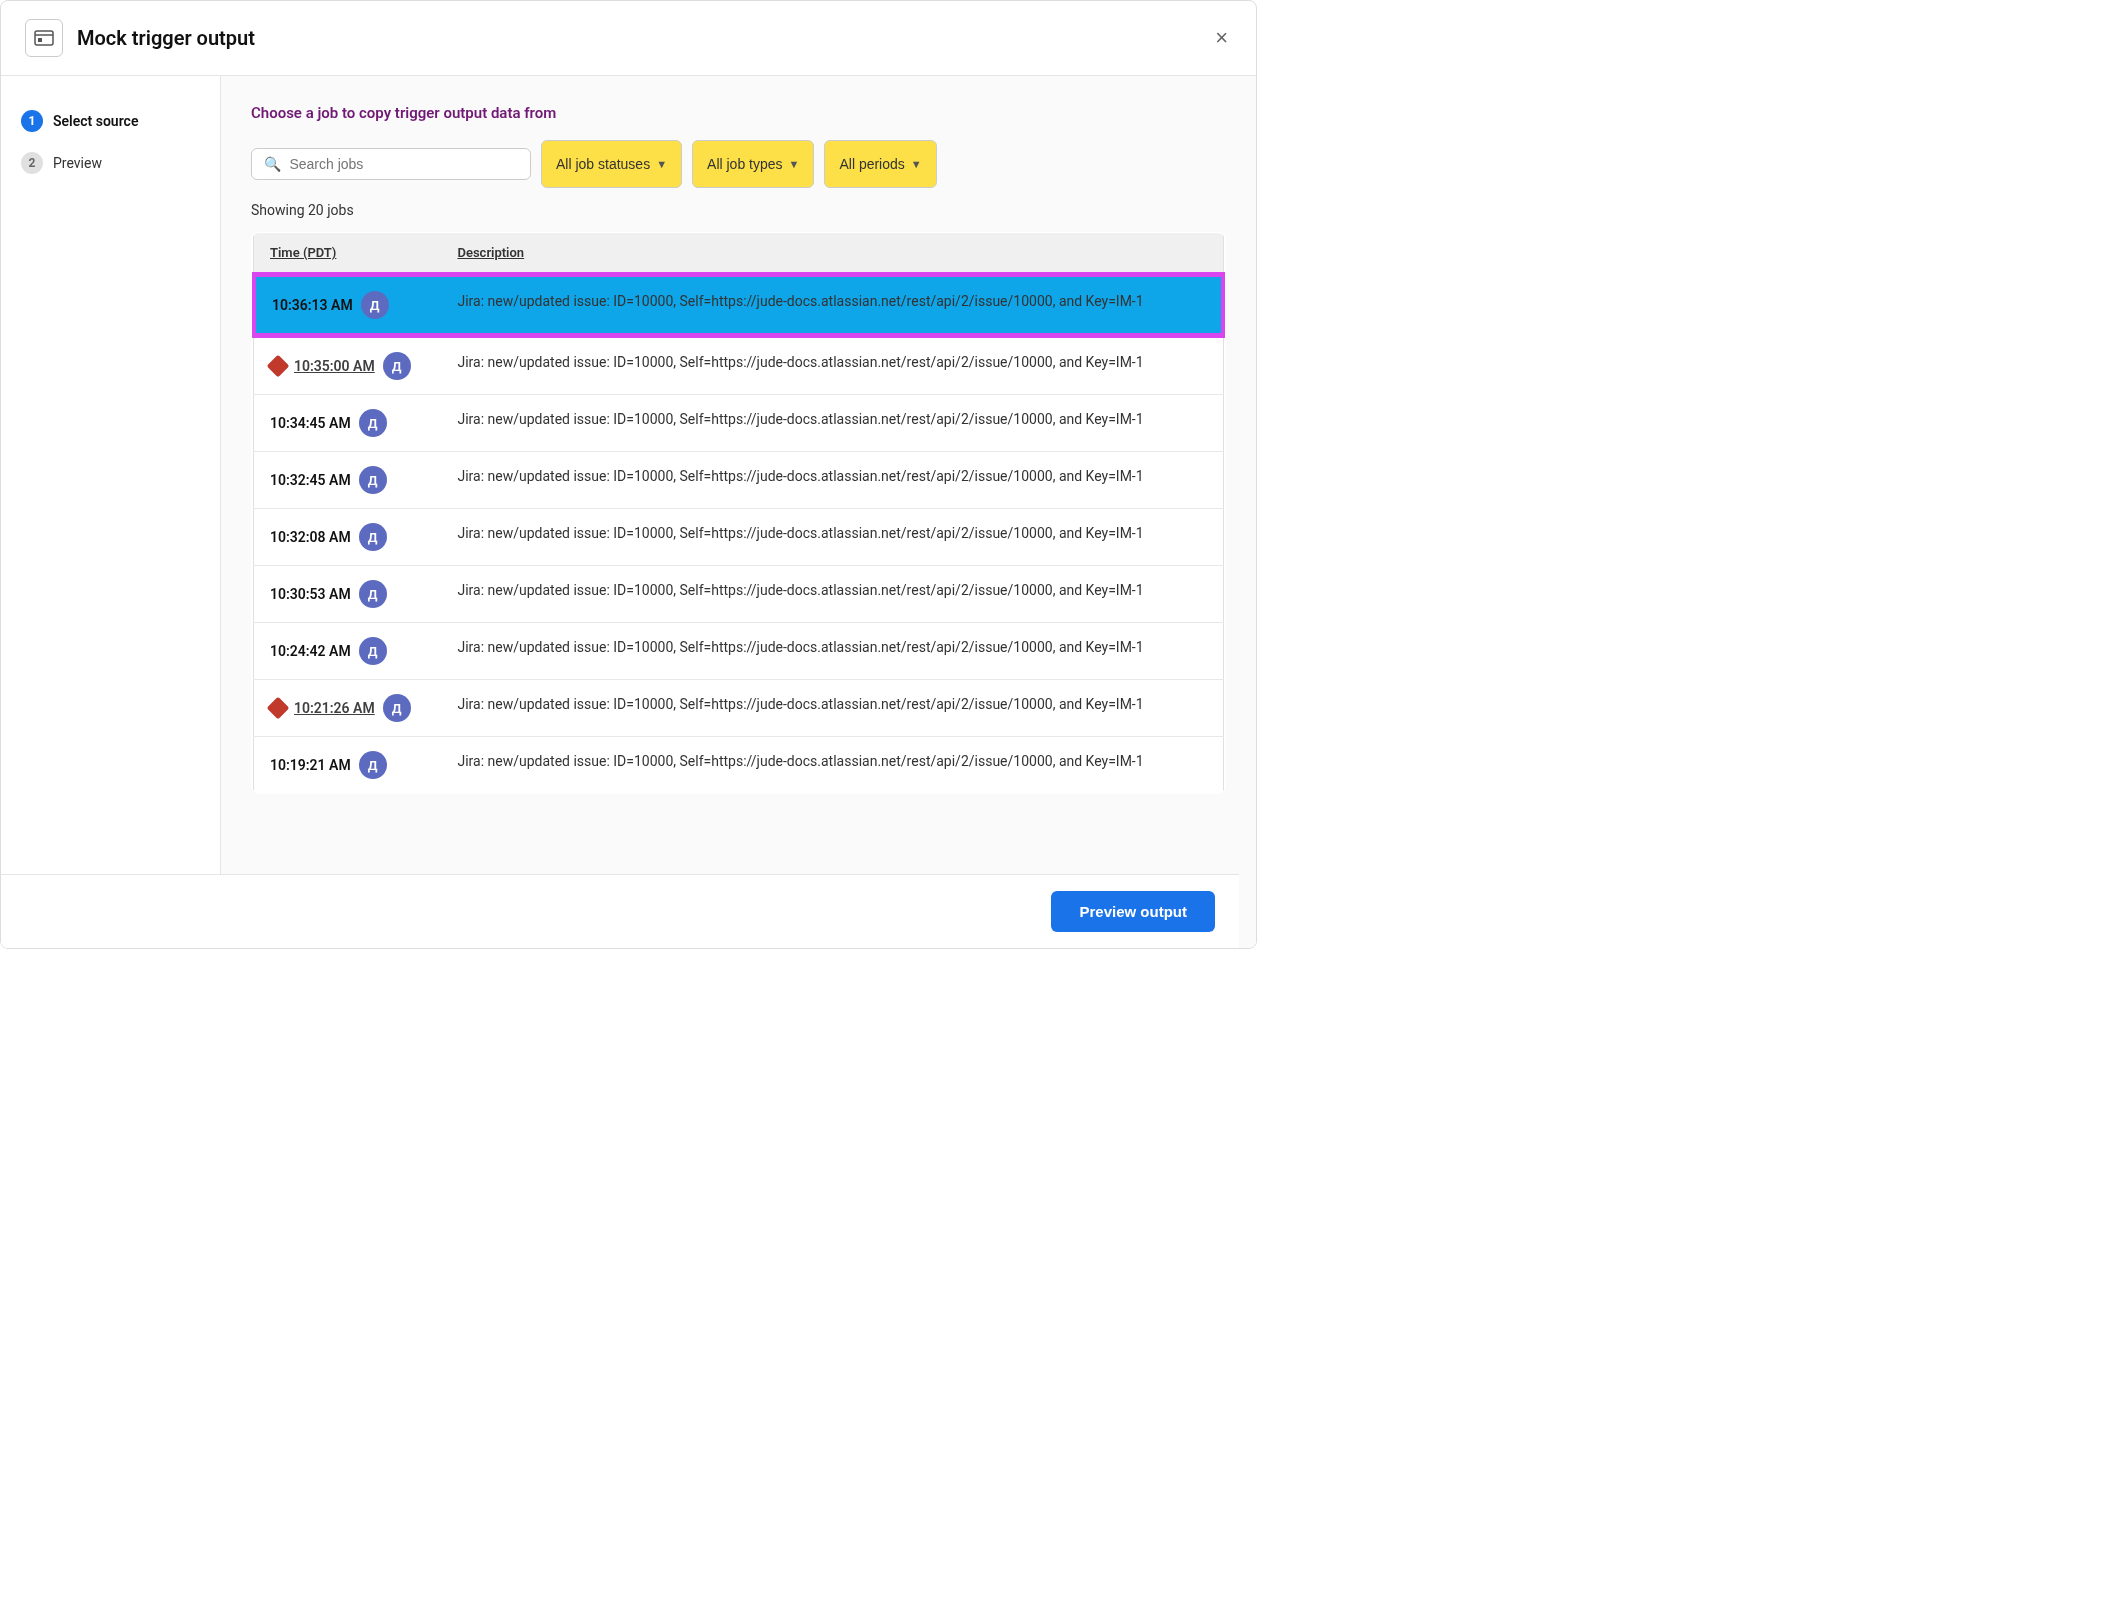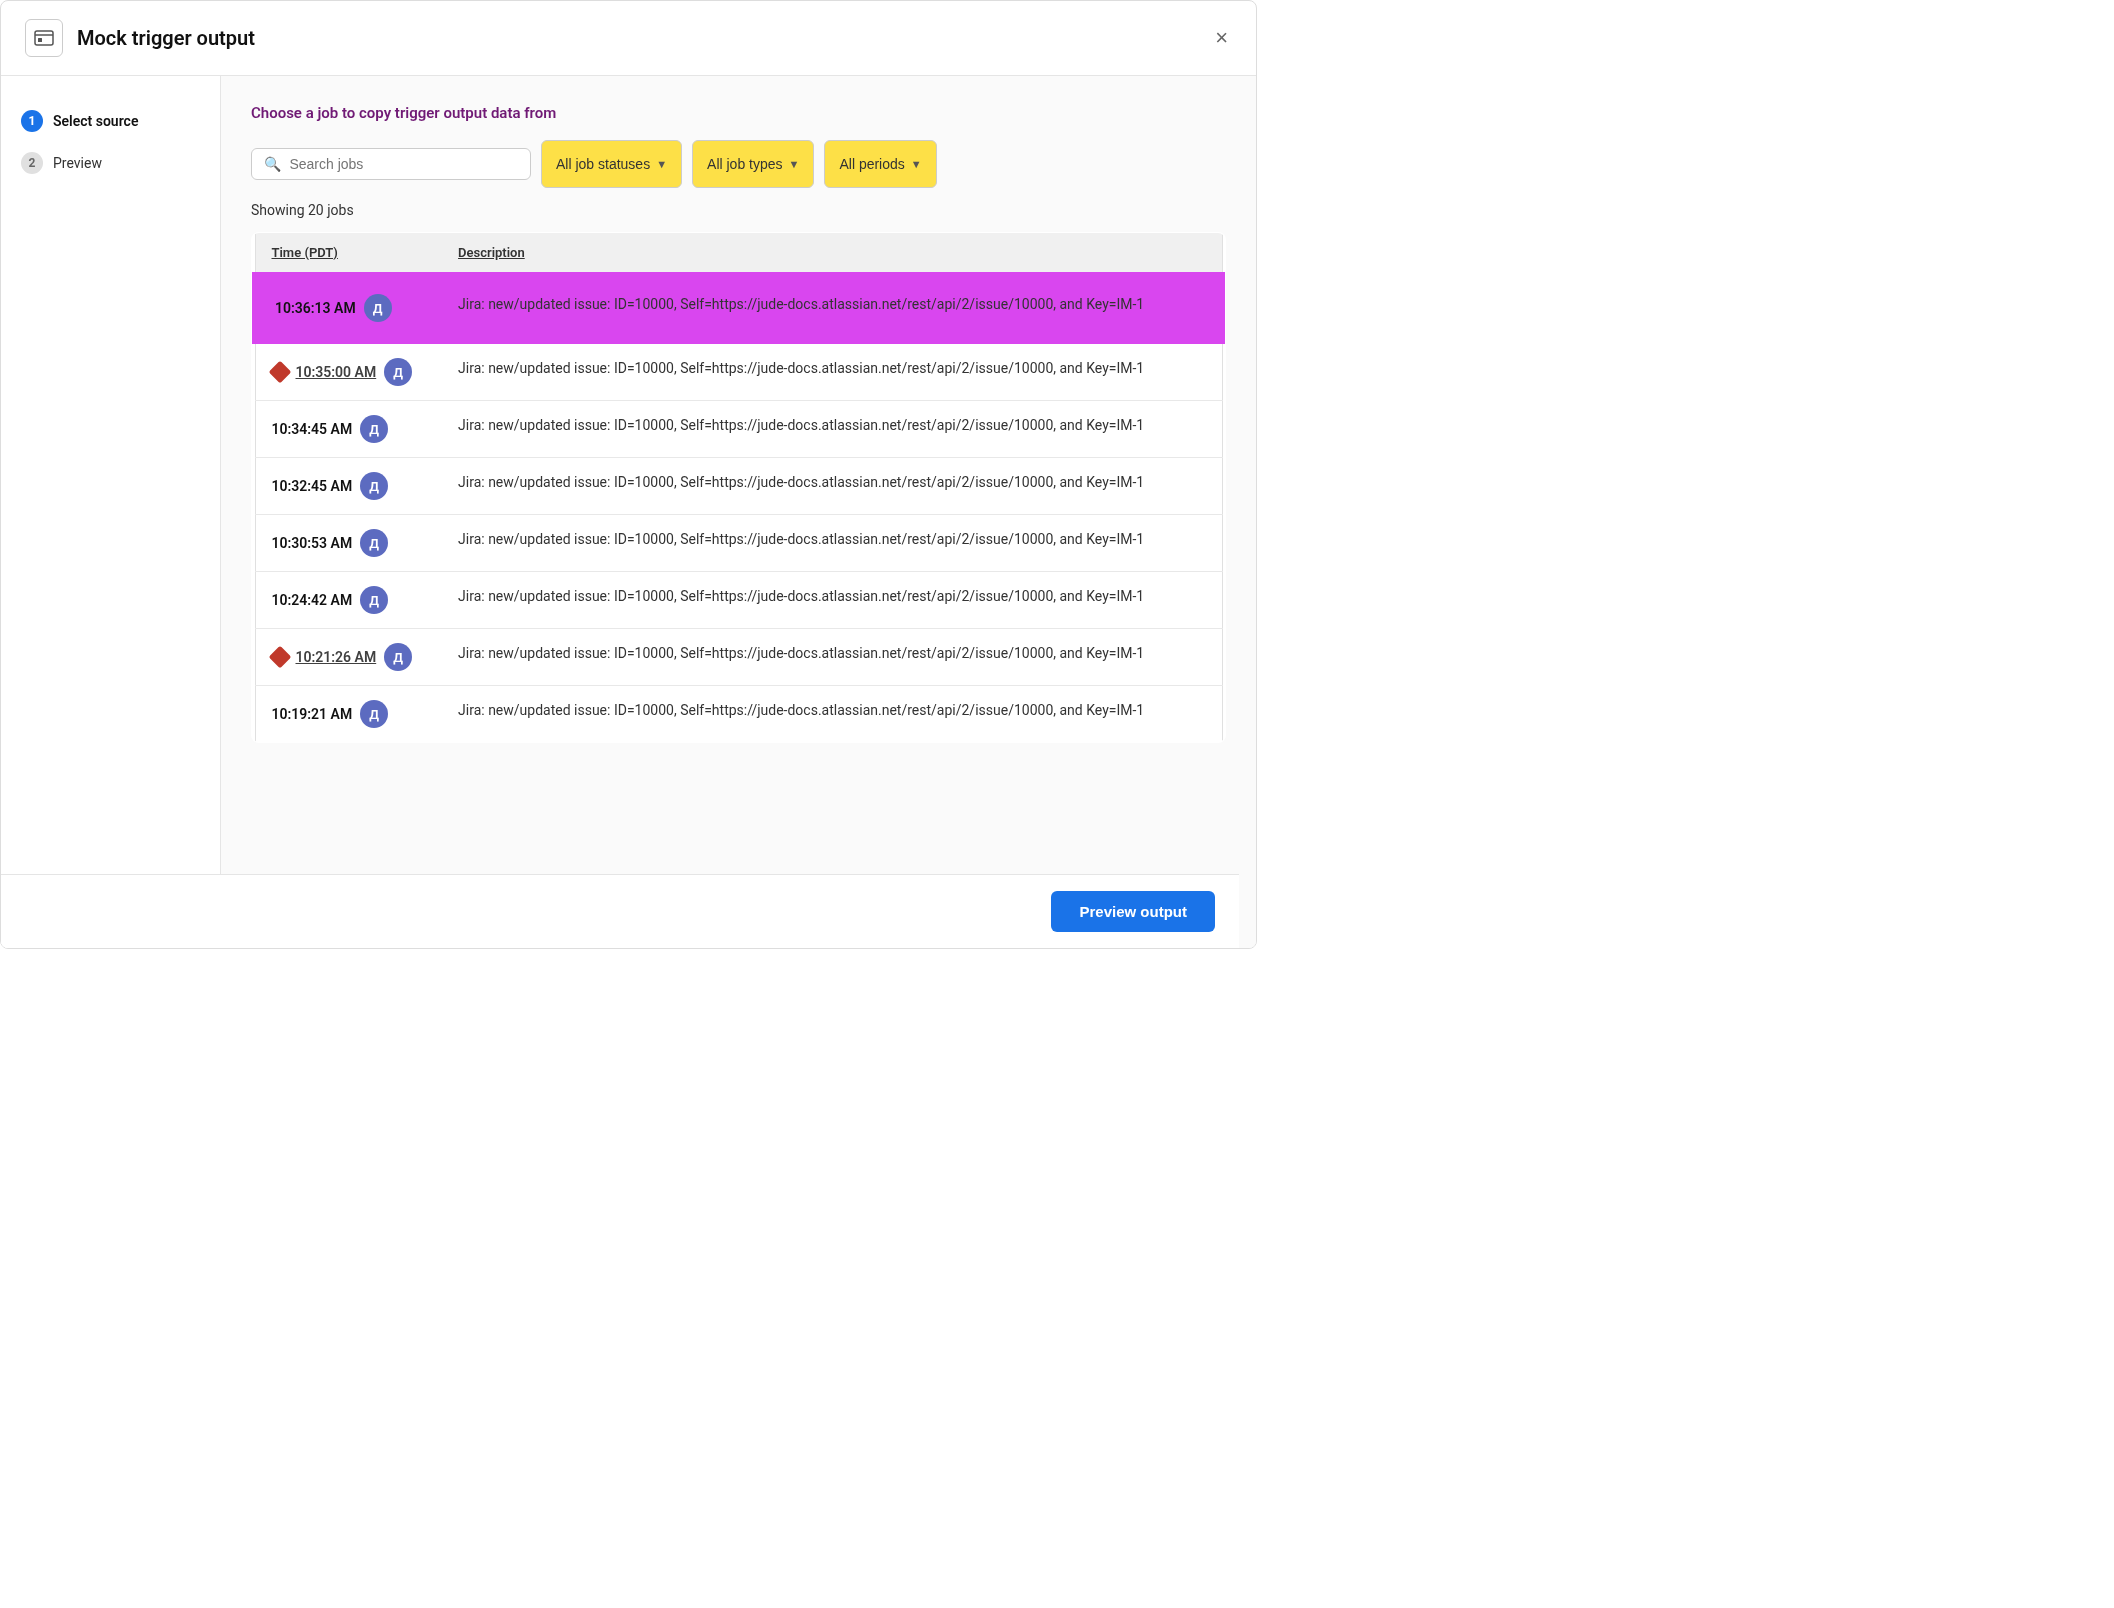--- a/index.html
+++ b/index.html
@@ -190,22 +190,22 @@
       font-weight: 600;
       color: #333;
       border-bottom: 3px solid #0369a1;
       text-decoration: underline;
     }
     .jobs-table tbody tr {
       border-bottom: 1px solid #e8e8e8;
       cursor: pointer;
     }
     .jobs-table tbody tr.selected {
-      background: #d946ef;
-      border: 8px solid #d946ef;
+      background: #0ea5e9;
+      border: 5px solid #d946ef;
     }
     .jobs-table tbody td {
       padding: 14px 16px;
       vertical-align: top;
     }
 
     
     .time-cell {
       display: flex;
       align-items: center;
@@ -370,20 +370,29 @@
               <div class="time-cell">
                 <span class="time-text">10:32:45 AM</span>
                 <div class="avatar">Д</div>
               </div>
             </td>
             <td><span class="desc-text">Jira: new/updated issue: ID=10000, Self=https://jude-docs.atlassian.net/rest/api/2/issue/10000, and Key=IM-1</span></td>
           </tr>
           <tr>
             <td>
               <div class="time-cell">
+                <span class="time-text">10:32:08 AM</span>
+                <div class="avatar">Д</div>
+              </div>
+            </td>
+            <td><span class="desc-text">Jira: new/updated issue: ID=10000, Self=https://jude-docs.atlassian.net/rest/api/2/issue/10000, and Key=IM-1</span></td>
+          </tr>
+          <tr>
+            <td>
+              <div class="time-cell">
                 <span class="time-text">10:30:53 AM</span>
                 <div class="avatar">Д</div>
               </div>
             </td>
             <td><span class="desc-text">Jira: new/updated issue: ID=10000, Self=https://jude-docs.atlassian.net/rest/api/2/issue/10000, and Key=IM-1</span></td>
           </tr>
           <tr>
             <td>
               <div class="time-cell">
                 <span class="time-text">10:24:42 AM</span>

